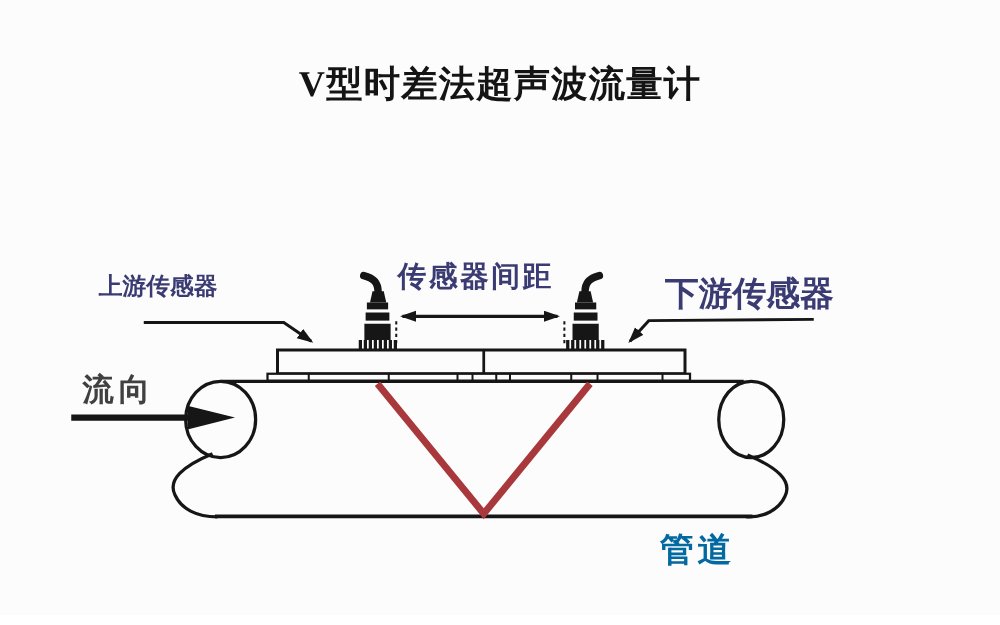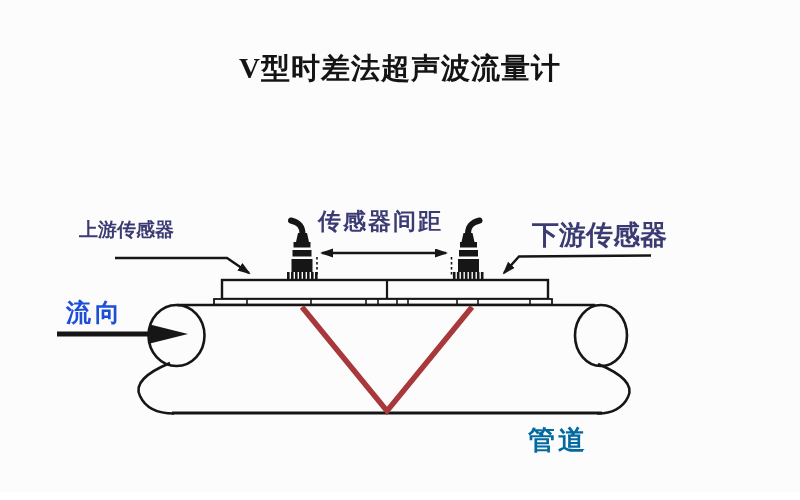--- a/index.html
+++ b/index.html
@@ -6,21 +6,21 @@
   #stage{
     position:relative;width:800px;height:492px;background:#fcfcfc;
     font-family:Liberation Serif, serif;overflow:hidden;
   }
   #diagram-svg{position:absolute;left:0;top:0;}
   .lbl{position:absolute;white-space:nowrap;font-weight:bold;line-height:1;}
   #title{left:0;right:0;top:54px;text-align:center;font-size:29px;letter-spacing:1px;color:#141414;}
   #lbl-upstream{left:56px;top:220px;font-size:19px;color:#3b3b73;margin-left:23px;}
   #lbl-spacing{left:318px;top:210px;font-size:23px;color:#3b3b73;letter-spacing:2px;}
   #lbl-downstream{left:532px;top:222px;font-size:27px;color:#3b3b73;}
-  #lbl-flow{left:66px;top:300px;font-size:25px;color:#1d4ed8;letter-spacing:4px;}
+  #lbl-flow{left:66px;top:300px;font-size:25px;color:#404040;letter-spacing:4px;}
   #lbl-pipe{left:528px;top:427px;font-size:27px;color:#0369a1;letter-spacing:3px;}
 </style>
 </head>
 <body>
 
 <div id="stage">
 
   <svg id="diagram-svg" width="800" height="500" viewBox="0 0 800 500">
     <defs>
       <marker id="ah" markerUnits="userSpaceOnUse" markerWidth="14" markerHeight="10" refX="11" refY="4.5" orient="auto">

